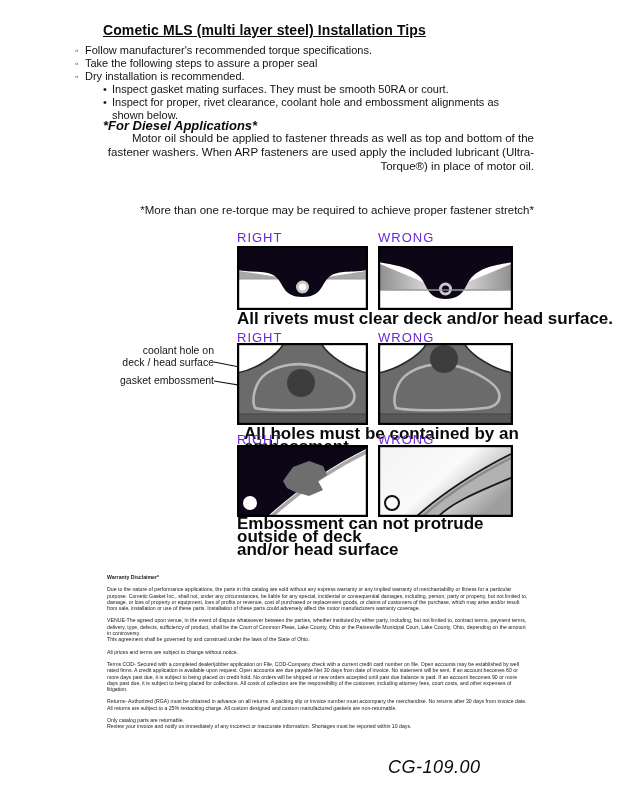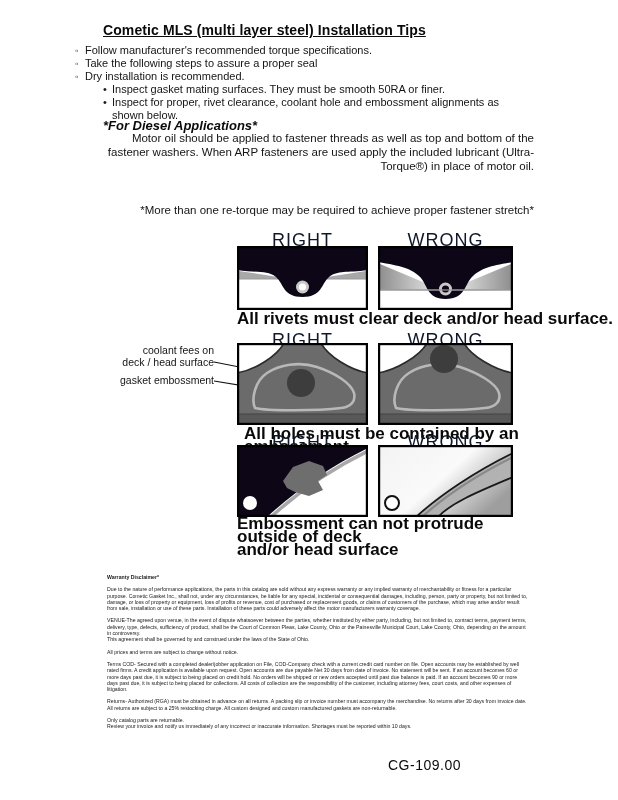--- a/index.html
+++ b/index.html
@@ -27,46 +27,46 @@
   .bullet::before { content: "\25E6"; position: absolute; left: -1px; top: 0; font-size: 10px; }
   .subbullet { position: relative; margin-left: 27px; padding-left: 9px; }
   .subbullet::before { content: "\2022"; position: absolute; left: 0; top: 0; font-size: 11px; }
 
   .diesel-heading { left: 103px; top: 118px; font-size: 13px; font-weight: bold; color: #0a0a0a; font-style: italic; }
   .body-par { left: 96px; width: 438px; font-size: 11.5px; line-height: 14px; color: #141414; text-align: right; }
   .p1 { top: 131px; }
   .p2 { top: 164px; }
   .p3 { top: 203px; }
 
-  .rw-label { top: 0; font-size: 18px; letter-spacing: 1px; color: #0f172a; text-align: center; }
+  .rw-label { top: 0; font-size: 13px; letter-spacing: 1px; color: #6d28d9; text-align: left; }
   .caption { font-size: 17px; font-weight: bold; color: #0a0a0a; line-height: 13px; }
 
   .diag-svg { display: block; }
 
   .leader-label { font-size: 10.5px; line-height: 12px; text-align: right; color: #141414; }
 
   .disclaimer { left: 107px; top: 574px; width: 421px; font-size: 5.2px; line-height: 6.3px; color: #1a1a1a; }
   .disclaimer .dhead { font-weight: bold; margin-bottom: 6px; }
   .disclaimer p { margin-bottom: 6px; }
   .disclaimer p.tight { margin-bottom: 0; }
 
-  .page-num { left: 388px; top: 757px; font-size: 14px; letter-spacing: 0.5px; color: #0a0a0a; }
+  .page-num { left: 388px; top: 757px; font-size: 18px; letter-spacing: 0.5px; color: #0a0a0a; font-style: italic; }
 </style>
 </head>
 <body>
 
 <div class="page">
 
   <div class="abs title">Cometic MLS (multi layer steel) Installation Tips</div>
 
   <div class="abs bullets">
     <div class="bullet">Follow manufacturer's recommended torque specifications.</div>
     <div class="bullet">Take the following steps to assure a proper seal</div>
     <div class="bullet">Dry installation is recommended.</div>
-    <div class="subbullet">Inspect gasket mating surfaces.  They must be smooth 50RA or finer.</div>
+    <div class="subbullet">Inspect gasket mating surfaces.  They must be smooth 50RA or court.</div>
     <div class="subbullet">Inspect for proper, rivet clearance, coolant hole and embossment alignments as shown below.</div>
   </div>
 
   <div class="abs diesel-heading">*For Diesel Applications*</div>
   <div class="abs body-par p1">Motor oil should be applied to fastener threads as well as top and bottom of the fastener washers. When ARP fasteners are used apply the included lubricant (Ultra-Torque®) in place of motor oil.</div>
   <div class="abs body-par p3">*More than one re-torque may be required to achieve proper fastener stretch*</div>
 
   <div class="abs rw-label" style="left:237px; top:230px; width:131px;">RIGHT</div>
   <div class="abs rw-label" style="left:378px; top:230px; width:135px;">WRONG</div>
 
@@ -106,21 +106,21 @@
       <rect x="1" y="1" width="133" height="62" fill="none" stroke="#000000" stroke-width="2.4"></rect>
     </svg>
   </div>
 
   <div class="abs caption" style="left:237px; top:312px;">All rivets must clear deck and/or head surface.</div>
 
   <div class="abs rw-label" style="left:237px; top:330px; width:131px;">RIGHT</div>
   <div class="abs rw-label" style="left:378px; top:330px; width:135px;">WRONG</div>
 
   <div class="abs leader-label" style="left:108px; top:344px; width:106px;">
-    <div>coolant fees on</div>
+    <div>coolant hole on</div>
     <div>deck / head surface</div>
   </div>
   <div class="abs leader-label" style="left:108px; top:374px; width:106px;">gasket embossment</div>
 
   <svg class="abs" style="left:210px; top:345px;" width="100" height="55" viewBox="0 0 100 55">
     <line x1="4" y1="17" x2="86" y2="33" stroke="#111" stroke-width="1.1"></line>
     <line x1="4" y1="36" x2="53" y2="44" stroke="#111" stroke-width="1.1"></line>
   </svg>
 
   <div class="abs" style="left:237px; top:343px;">

